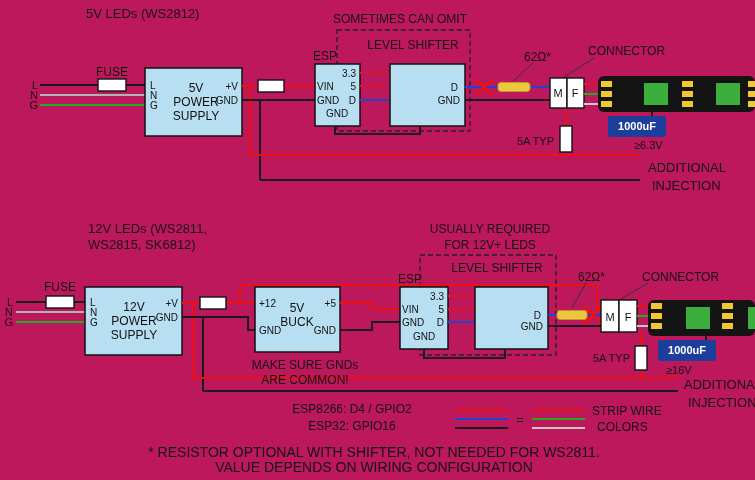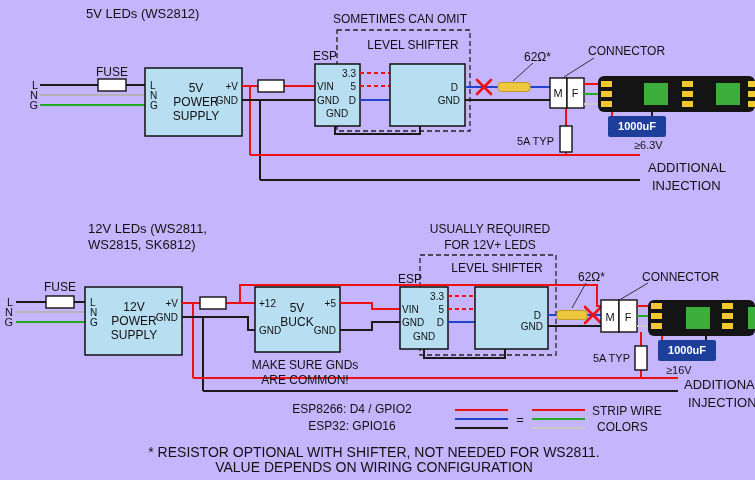--- a/index.html
+++ b/index.html
@@ -1,16 +1,16 @@
 <!DOCTYPE html>
 <html><head>
 <meta charset="utf-8">
 <style>
   html,body{margin:0;padding:0;background:#fff;}
-  #stage{width:755px;height:480px;position:relative;background:#c4b5fd;}
+  #stage{width:755px;height:480px;position:relative;background:#be185d;}
   svg text{font-family:"Liberation Sans",sans-serif;fill:#111;}
   .t14{font-size:14px}.t13{font-size:13px}.t12{font-size:12px}.t11{font-size:11px}.t10{font-size:10px}
   .capt{font-size:11px;font-weight:bold;fill:#fff}
   .box{fill:#b8def2;stroke:#111;stroke-width:1.5}
   .fuse{fill:#fff;stroke:#111;stroke-width:1.4}
   .dash{fill:none;stroke:#222;stroke-width:1.3;stroke-dasharray:5 3}
   .wr{stroke:#ee1111;stroke-width:2;fill:none}
   .wrd{stroke:#ee1111;stroke-width:1.8;fill:none;stroke-dasharray:4 3}
   .wb{stroke:#1a1a1a;stroke-width:2;fill:none}
   .wbl{stroke:#2244cc;stroke-width:2;fill:none}

